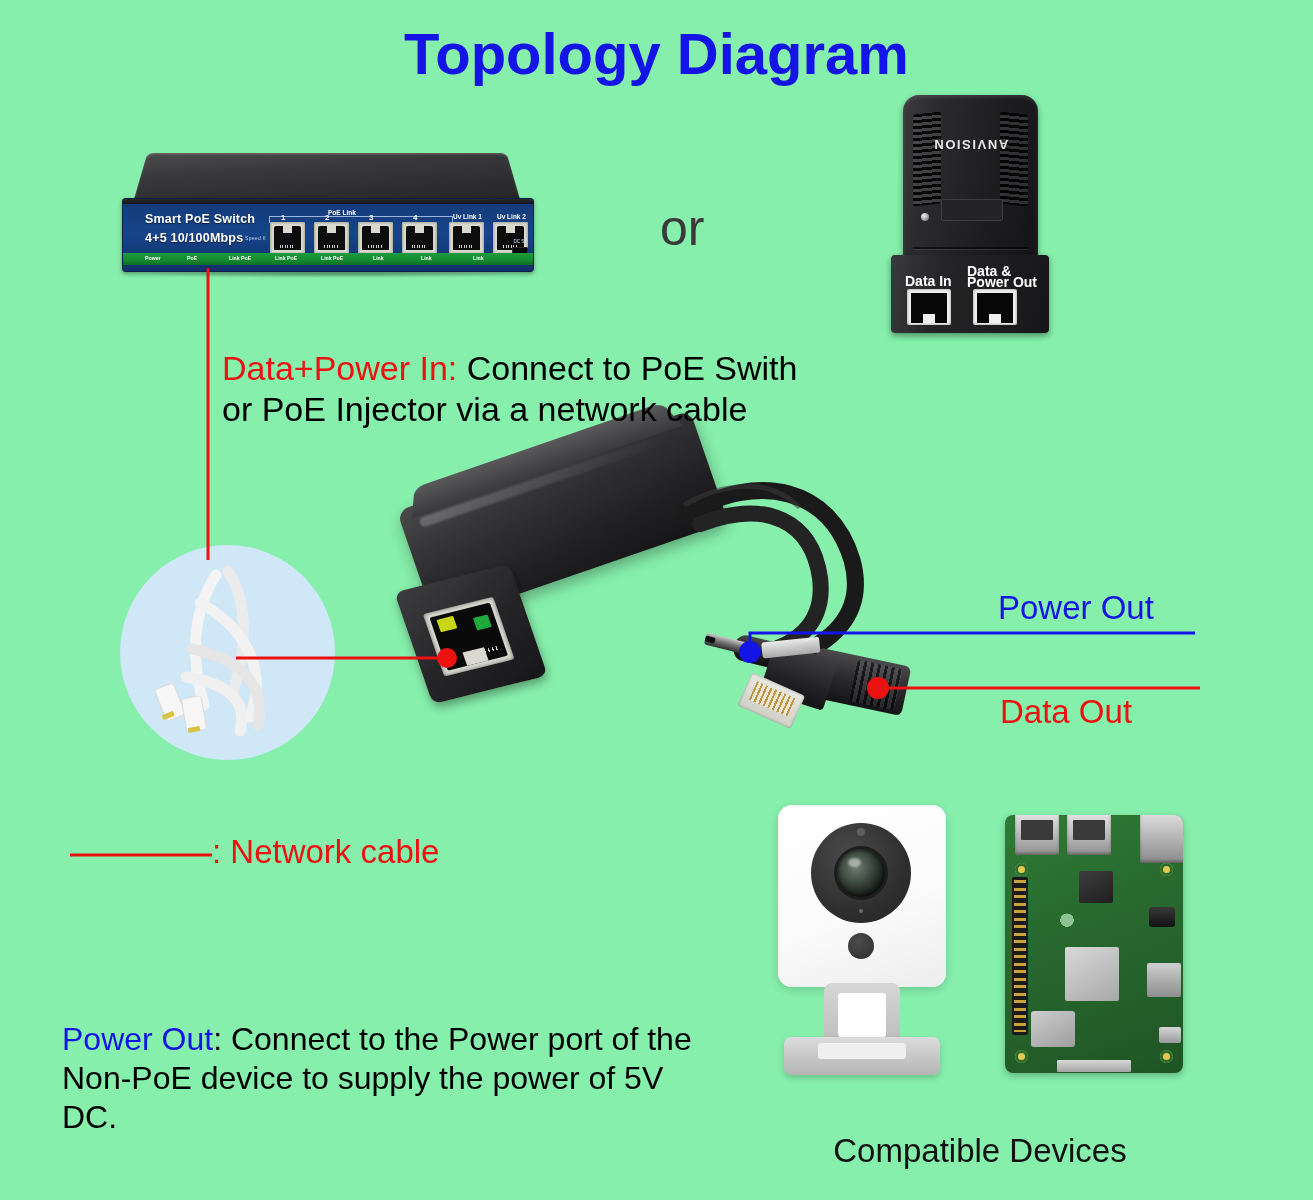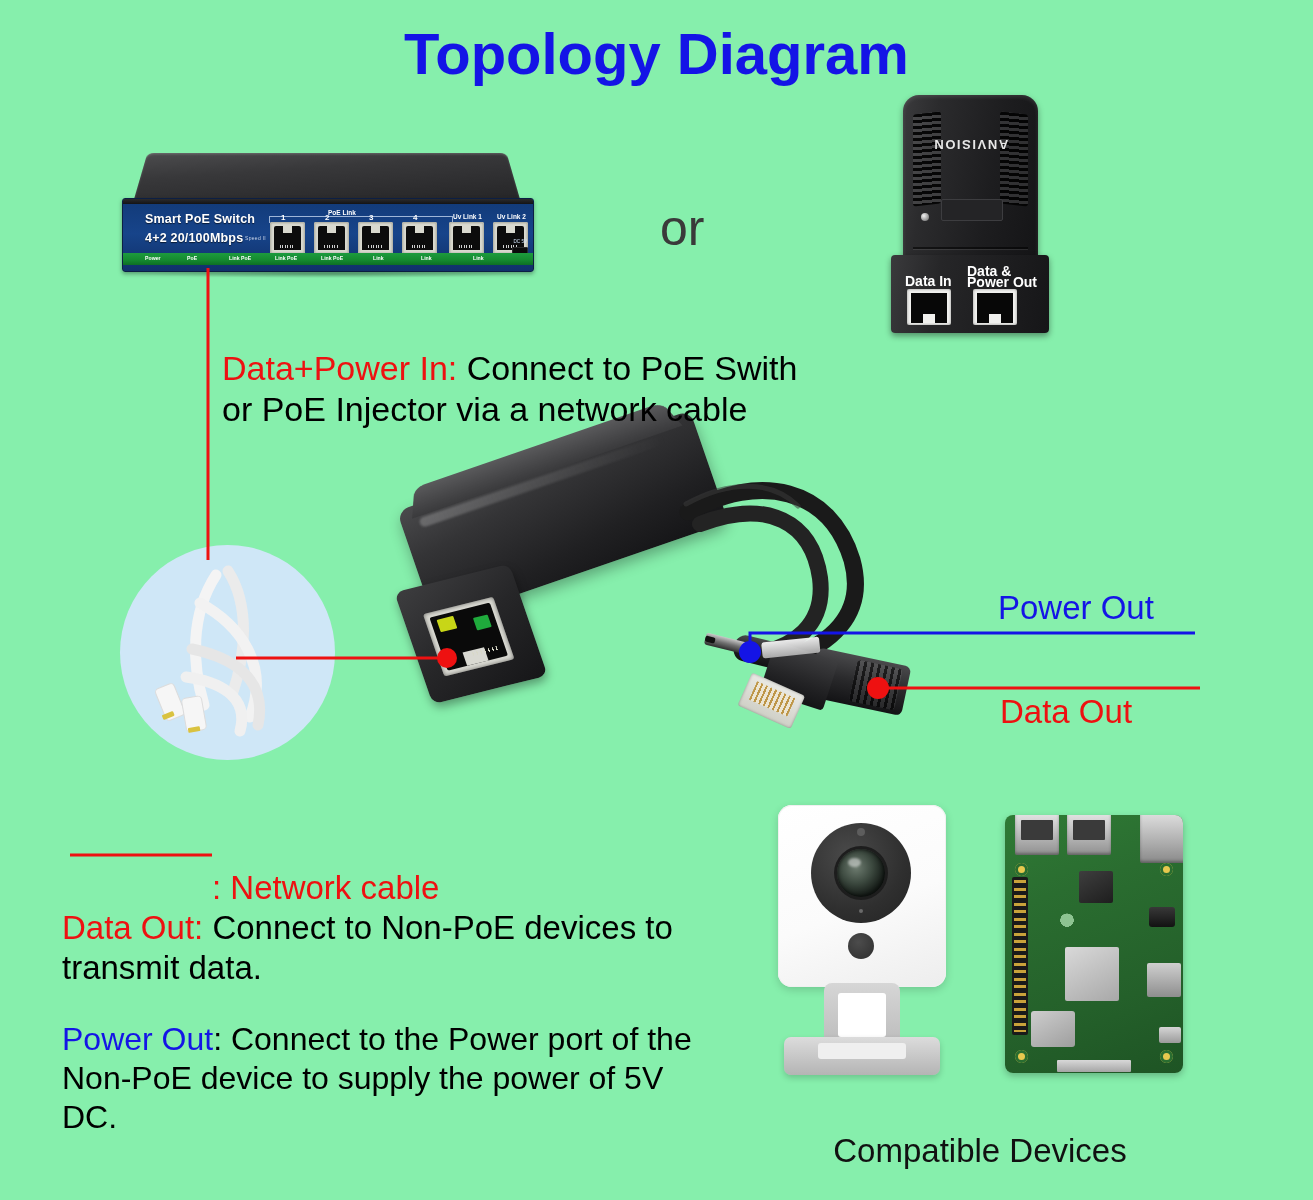--- a/index.html
+++ b/index.html
@@ -548,21 +548,21 @@
   #power-out-lbl {
     left: 998px; top: 588px;
     font-size: 33px; color: #1414e6;
   }
   #data-out-lbl {
     left: 1000px; top: 692px;
     font-size: 33px; color: #ee1111;
   }
 
   #legend-text {
-    left: 212px; top: 868px;
+    left: 212px; top: 832px;
     font-size: 33px; color: #000000;
   }
   #legend-text .red { color: #ee1111; }
 
   #data-out-desc {
     left: 62px; top: 908px; width: 640px;
     font-size: 33px; color: #000000;
   }
   #data-out-desc .red { color: #ee1111; }
 
@@ -590,21 +590,21 @@
 <div id="stage">
 
   <div class="abs" id="title">Topology Diagram</div>
 
   <div class="abs" id="or-text">or</div>
 
   <div class="abs" id="switch">
     <div class="sw-top"></div>
     <div class="sw-face">
       <div class="sw-brand">Smart PoE Switch</div>
-      <div class="sw-model">4+2 20/100Mbps</div>
+      <div class="sw-model">4+5 10/100Mbps</div>
       <div class="sw-speed">Speed II</div>
 
       <div class="sw-bracket"></div>
       <div class="sw-poelink-label">PoE Link</div>
 
       <div class="sw-portnum" style="left:158px">1</div>
       <div class="sw-portnum" style="left:202px">2</div>
       <div class="sw-portnum" style="left:246px">3</div>
       <div class="sw-portnum" style="left:290px">4</div>
 
@@ -779,23 +779,20 @@
     <span class="red">Data+Power In:</span><span> Connect to PoE Swith or PoE Injector via a network cable</span>
   </div>
 
   <div class="abs callout" id="power-out-lbl">Power Out</div>
   <div class="abs callout" id="data-out-lbl">Data Out</div>
 
   <div class="abs callout" id="legend-text">
     <span class="red">: Network cable</span>
   </div>
 
-  <div class="abs callout" id="data-out-desc">
-    <span class="red">Data Out:</span><span> Connect to Non-PoE devices to transmit data.</span>
-  </div>
 
   <div class="abs callout" id="power-out-desc">
     <span class="blue">Power Out</span><span>: Connect to the Power port of the Non-PoE device to supply the power of 5V DC.</span>
   </div>
 
   <div class="abs" id="compat-caption">Compatible Devices</div>
 
 </div>
 
 </body></html>

